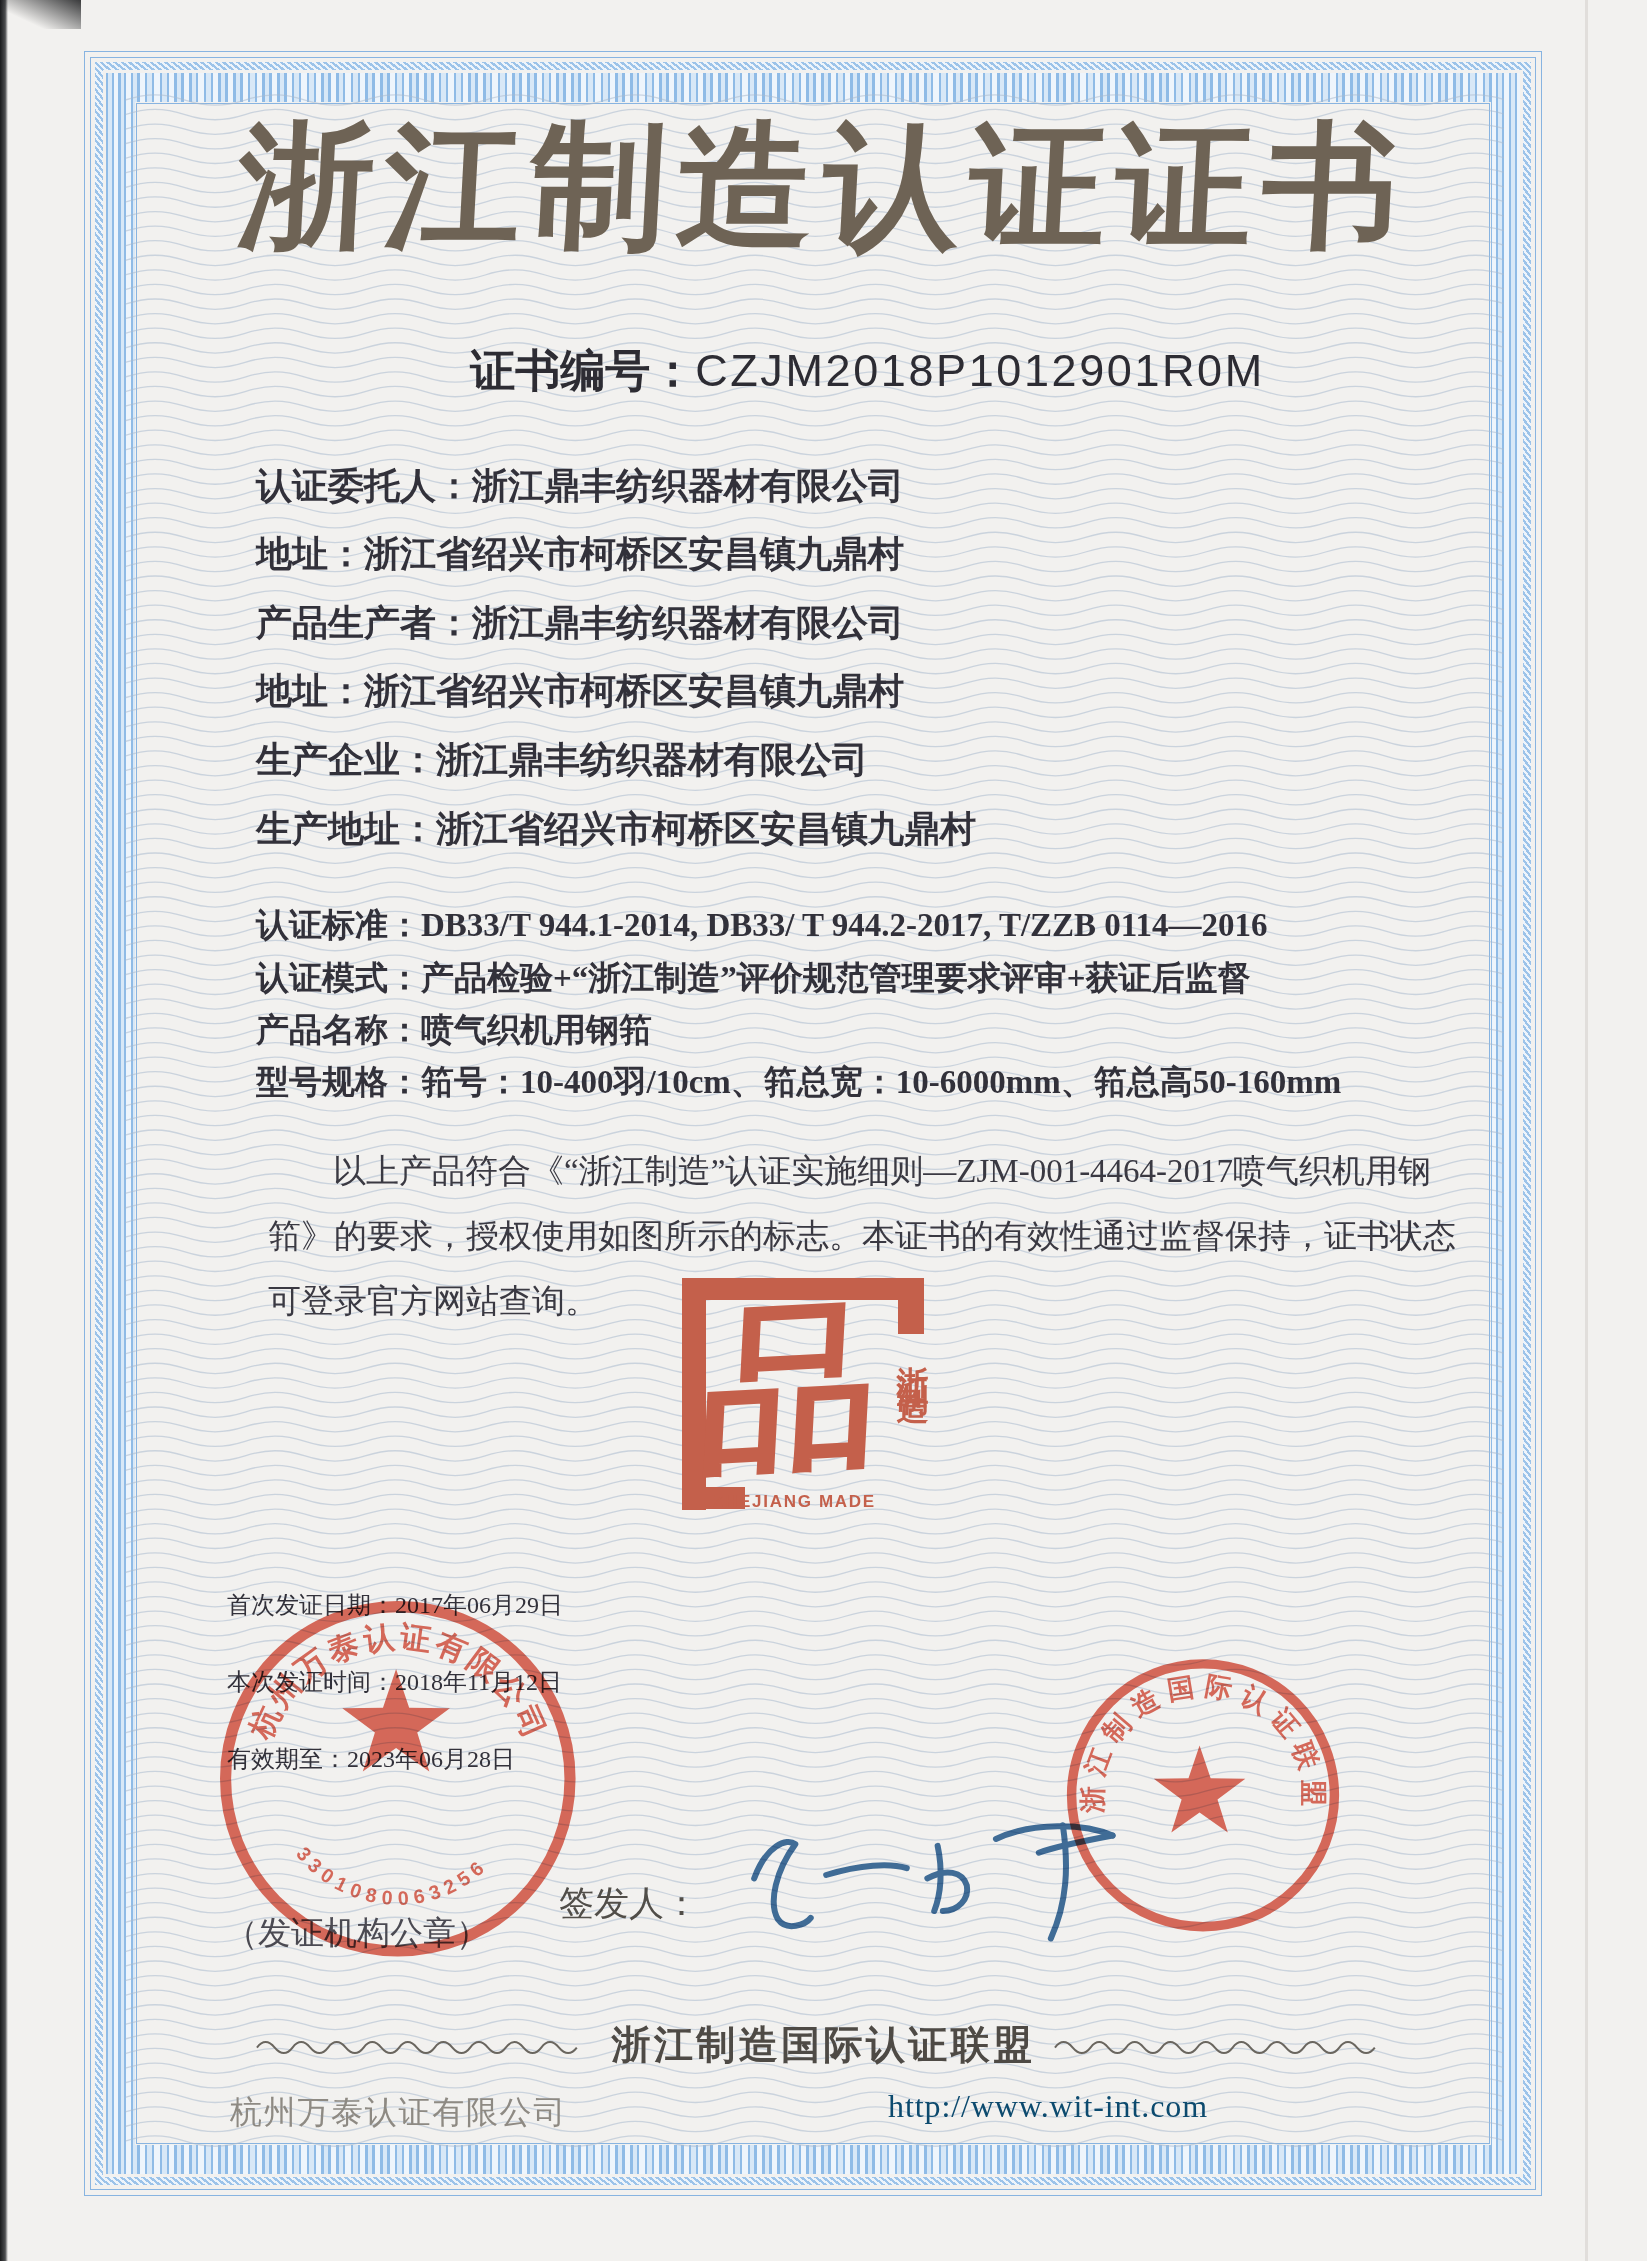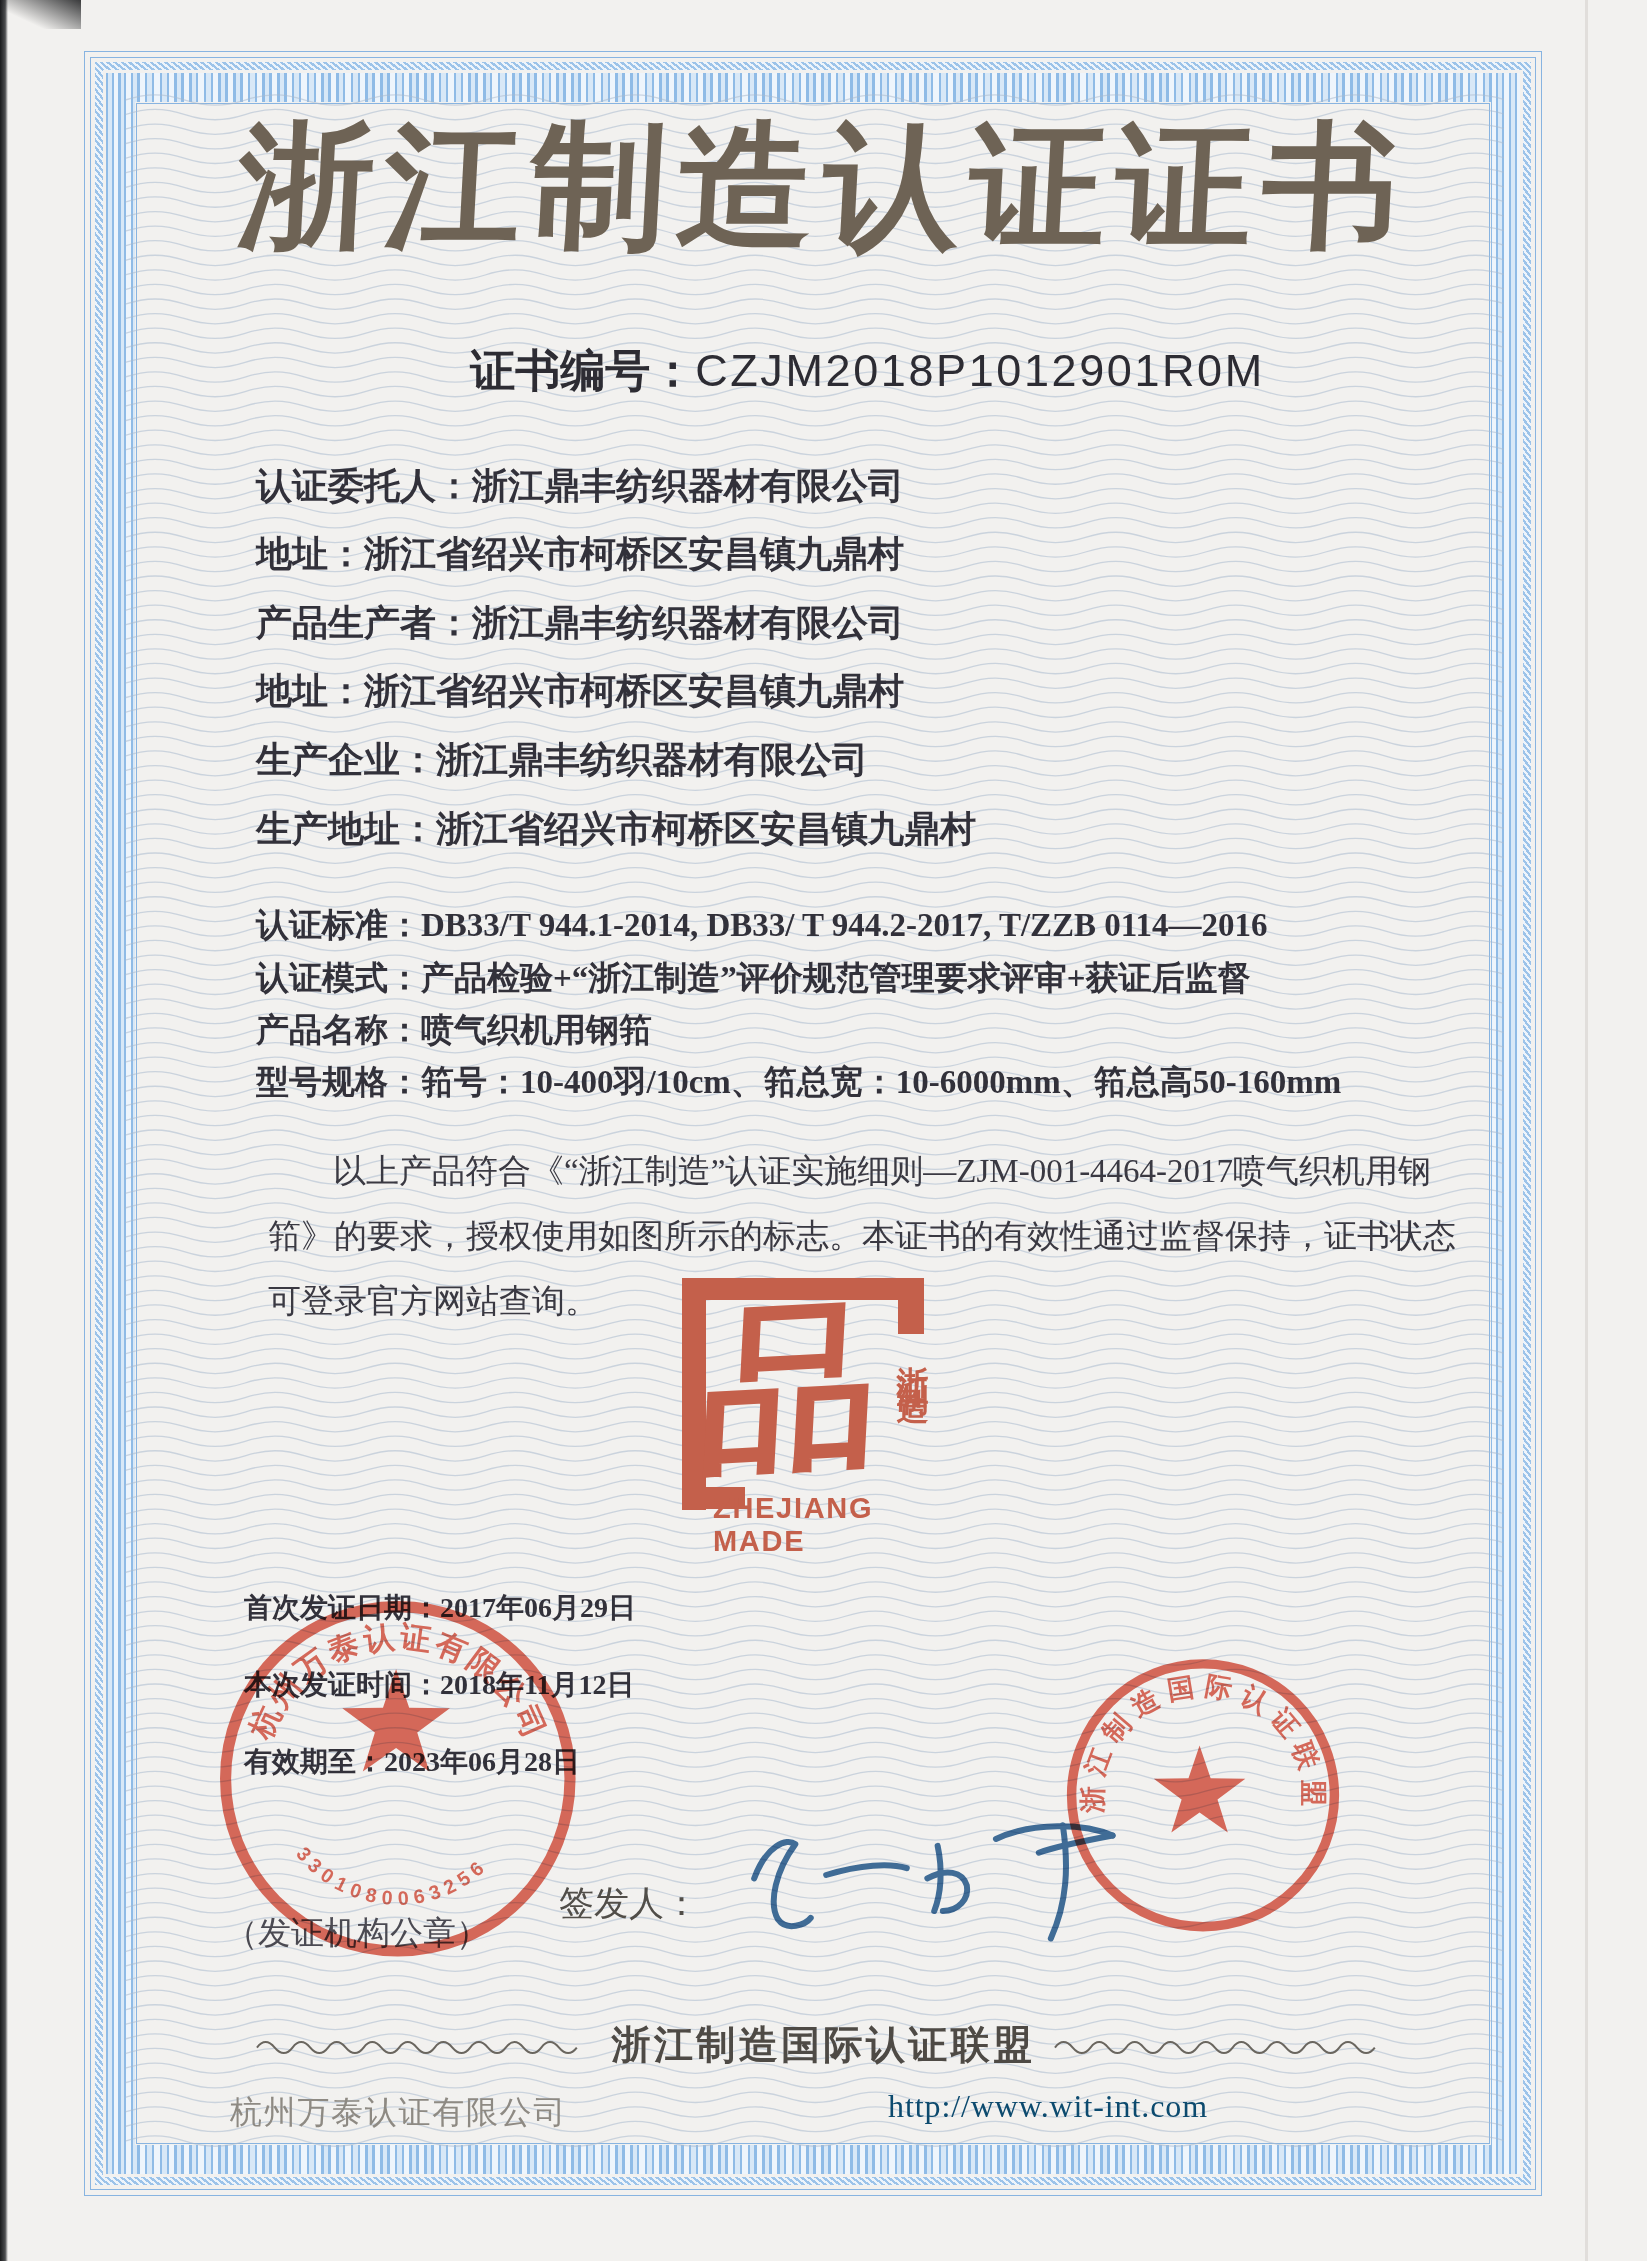--- a/index.html
+++ b/index.html
@@ -51,23 +51,23 @@
   .logo{position:absolute;left:682px;top:1278px;width:250px;height:250px;color:var(--logo-red);}
   .logo .bar-top{position:absolute;left:0;top:0;width:242px;height:22px;background:var(--logo-red);}
   .logo .blk-tr{position:absolute;left:216px;top:22px;width:26px;height:34px;background:var(--logo-red);}
   .logo .bar-left{position:absolute;left:0;top:0;width:24px;height:232px;background:var(--logo-red);}
   .logo .blk-bl{position:absolute;left:24px;top:209px;width:39px;height:22px;background:var(--logo-red);}
   .logo .glyph{position:absolute;left:19px;top:22px;font-size:178px;line-height:1;font-weight:700;
                transform:rotate(-3deg) skewX(-6deg);}
   .logo .vtext{position:absolute;left:209px;top:63px;writing-mode:vertical-rl;
                font-size:32px;font-weight:700;letter-spacing:8.6px;}
   .logo .caption{position:absolute;left:31px;top:214px;width:214px;font-family:var(--sans);
-                 font-size:29px;font-weight:700;letter-spacing:1.7px;}
-
-  .datesec{font-size:28px;font-weight:700;color:#32313a;margin-left:17px;}
+                 font-size:17px;font-weight:700;letter-spacing:1.7px;}
+
+  .datesec{font-size:24px;font-weight:400;color:#32313a;}
   .sealnote{position:absolute;left:225px;top:1863px;font-size:33px;color:#4b4a52;margin-top:48px;}
   .issuer-label{position:absolute;left:559px;top:1880px;font-size:35px;color:#514e49;}
 
   
   .alliance-row{position:absolute;left:0;top:2018px;width:100%;text-align:center;}
   .alliance-row .flourish{display:inline-block;vertical-align:middle;margin:0 15.4px;}
   .alliance{display:inline-block;vertical-align:middle;font-size:39px;font-weight:700;color:#4e4a45;letter-spacing:3.4px;}
   .footer-issuer{position:absolute;left:230px;top:2091px;font-size:32px;color:#8e8a83;letter-spacing:1.7px;}
   .footer-site{position:absolute;left:888px;top:2088px;font-size:32px;color:#0c4a6e;letter-spacing:0.9px;}
 

